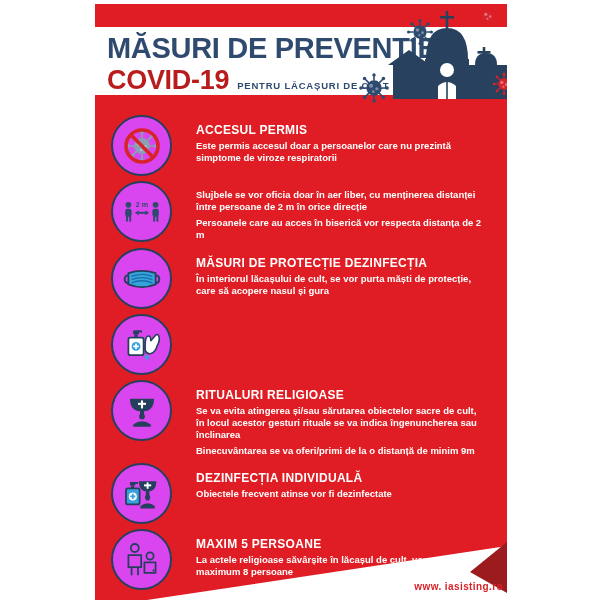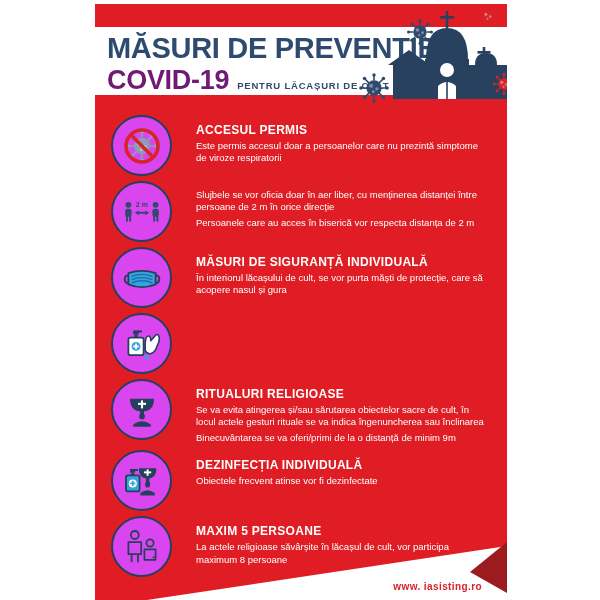--- a/index.html
+++ b/index.html
@@ -4,36 +4,36 @@
 <style>
   html,body{margin:0;padding:0;background:#fff;}
   .canvas{position:relative;width:600px;height:600px;background:#fff;overflow:hidden;
           font-family:"Liberation Sans",sans-serif;}
   .poster{position:absolute;left:95px;top:4px;width:412px;height:596px;background:#fff;overflow:hidden;}
   .strip-top{position:absolute;left:0;top:0;width:100%;height:23px;background:#e01d24;}
   .header-band{position:absolute;left:0;top:23px;width:100%;height:68px;background:#fff;}
   .titles{position:absolute;left:12px;top:6px;}
   .titles h1{margin:0;font-size:29px;line-height:1.05;font-weight:800;color:#2e4a6e;letter-spacing:-0.3px;}
   .subline{display:flex;align-items:baseline;margin-top:2px;}
-  .covid{font-size:27px;font-weight:800;color:#701a75;letter-spacing:-0.3px;}
+  .covid{font-size:27px;font-weight:800;color:#b91c1c;letter-spacing:-0.3px;}
   .tagline{font-size:9.5px;font-weight:700;color:#2e4a6e;letter-spacing:0.8px;margin-left:8px;}
   .church{position:absolute;left:262px;top:3px;width:150px;height:92px;z-index:3;}
   .virus{position:absolute;z-index:4;}
   .body-red{position:absolute;left:0;top:91px;width:100%;height:505px;background:#e01d24;
             clip-path:polygon(0 0,100% 0,100% 89.3%,12.6% 100%,0 100%);
             padding:20px 22px 0 16px;box-sizing:border-box;}
   .fold-tri{position:absolute;left:375px;top:538px;width:37px;height:51px;background:#9b1b1e;
             clip-path:polygon(100% 0,100% 100%,0 59%);}
   .row{display:flex;gap:24px;margin-bottom:2px;min-height:64px;}
   .ic{flex:none;width:57px;height:57px;border-radius:50%;background:#d946ef;border:2.5px solid #24405d;
       display:flex;align-items:center;justify-content:center;box-sizing:content-box;}
   .texts{width:296px;padding-top:8px;color:#fff;}
   .texts h3{margin:0 0 3px 0;font-size:12px;font-weight:800;letter-spacing:0.3px;color:#fff;}
-  .texts p{margin:0 0 4px 0;font-size:9.5px;line-height:1.28;color:#ffffff;}
-  .site{position:absolute;top:577px;right:25px;font-size:10px;font-weight:800;color:#d8232a;
+  .texts p{margin:0 0 4px 0;font-size:9.5px;line-height:1.28;color:#ffffff;font-weight:bold;}
+  .site{position:absolute;top:577px;right:4px;font-size:10px;font-weight:800;color:#d8232a;
         letter-spacing:0.4px;text-decoration:none;z-index:5;}
   .hidden-defs{position:absolute;width:0;height:0;overflow:hidden;}
 </style>
 </head>
 <body>
 
 <svg class="hidden-defs" aria-hidden="true">
   <defs>
     <symbol id="virus-sym" viewBox="0 0 44 44">
       <g stroke="currentColor" stroke-width="2.2" stroke-linecap="round">
@@ -161,21 +161,21 @@
           <svg width="48" height="48" viewBox="0 0 60 60">
             <path d="M14,27 C7,25 6,36 14,37" fill="none" stroke="#24405d" stroke-width="2.4"></path>
             <path d="M46,27 C53,25 54,36 46,37" fill="none" stroke="#24405d" stroke-width="2.4"></path>
             <path d="M13,24 q17,-6 34,0 v14 q-17,7 -34,0 z" fill="#35a3dc" stroke="#24405d" stroke-width="2.2"></path>
             <path d="M17,28 q13,-5 26,0" fill="none" stroke="#1b6fa6" stroke-width="1.8"></path>
             <path d="M17,32 q13,-5 26,0" fill="none" stroke="#1b6fa6" stroke-width="1.8"></path>
             <path d="M17,36 q13,-5 26,0" fill="none" stroke="#1b6fa6" stroke-width="1.8"></path>
           </svg>
         </div>
         <div class="texts">
-          <h3>MĂSURI DE SIGURANȚĂ INDIVIDUALĂ</h3>
+          <h3>MĂSURI DE PROTECȚIE DEZINFECȚIA</h3>
           <p>În interiorul lăcașului de cult, se vor purta măști de protecție, care să acopere nasul și gura</p>
         </div>
       </div>
 
       <div class="row">
         <div class="ic">
           <svg width="48" height="48" viewBox="0 0 60 60">
             <rect x="19" y="13" width="7" height="5" fill="#24405d"></rect>
             <rect x="25" y="13" width="5" height="2.6" fill="#24405d"></rect>
             <rect x="20.5" y="18" width="4" height="4" fill="#24405d"></rect>
@@ -199,21 +199,21 @@
               <rect x="27.5" y="30" width="5" height="11"></rect>
               <circle cx="30" cy="38" r="3.6"></circle>
               <path d="M19,48 q11,-8 22,0 v3 h-22 z"></path>
             </g>
             <rect x="28.7" y="18" width="2.6" height="10" fill="#ffffff"></rect>
             <rect x="25" y="21" width="10" height="2.6" fill="#ffffff"></rect>
           </svg>
         </div>
         <div class="texts">
           <h3>RITUALURI RELIGIOASE</h3>
-          <p>Se va evita atingerea și/sau sărutarea obiectelor sacre de cult, în locul actele gesturi rituale se va indica îngenuncherea sau înclinarea</p>
+          <p>Se va evita atingerea și/sau sărutarea obiectelor sacre de cult, în locul acestor gesturi rituale se va indica îngenuncherea sau înclinarea</p>
           <p>Binecuvântarea se va oferi/primi de la o distanță de minim 9m</p>
         </div>
       </div>
 
       <div class="row">
         <div class="ic">
           <svg width="48" height="48" viewBox="0 0 60 60">
             <g fill="#24405d">
               <path d="M26,14 h22 q0,13 -11,13 q-11,0 -11,-13 z"></path>
               <rect x="34.8" y="26" width="4.4" height="12"></rect>

